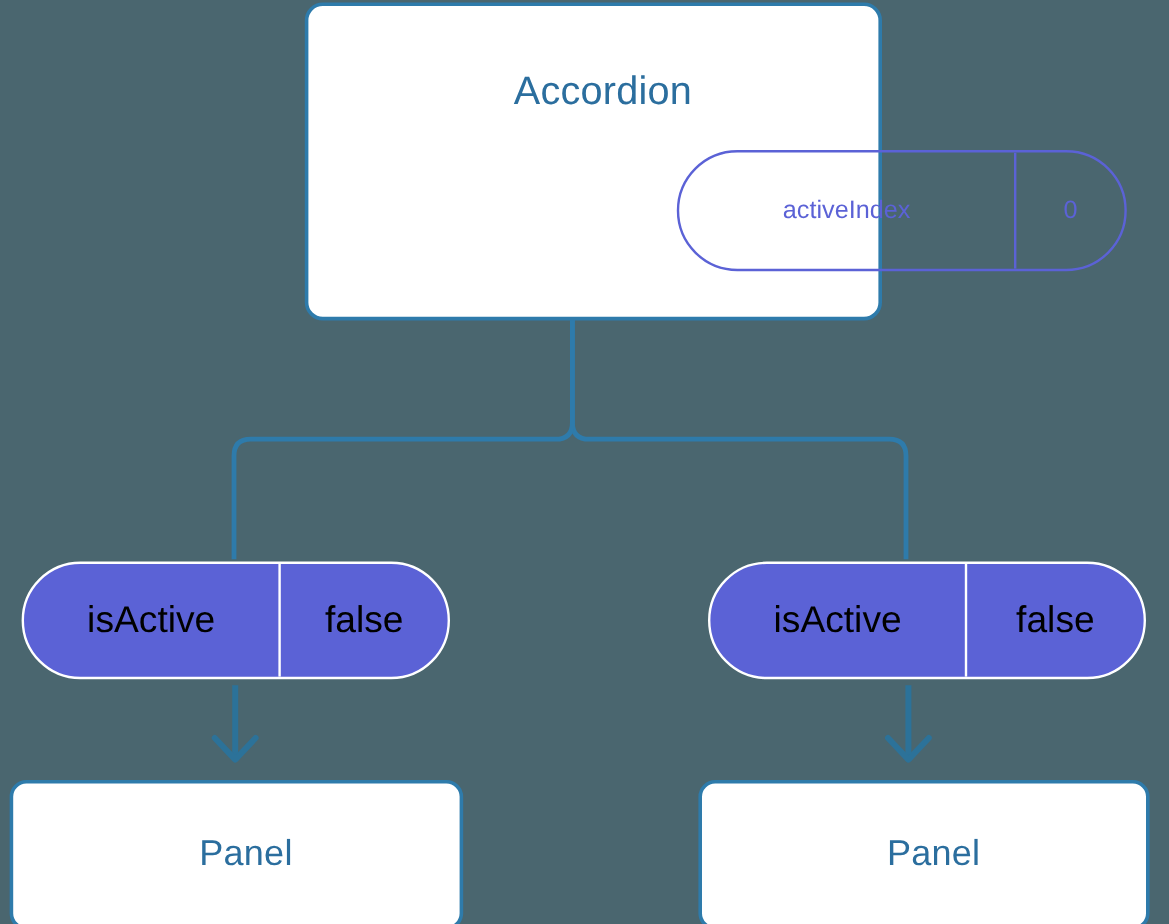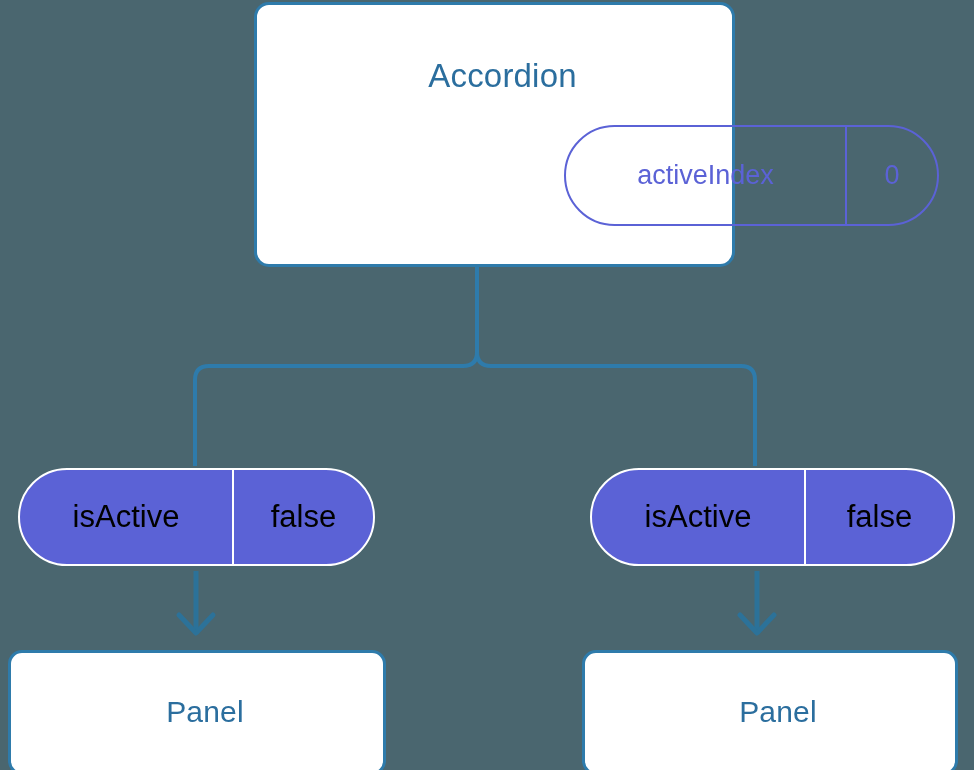--- a/index.html
+++ b/index.html
@@ -119,21 +119,21 @@
   }
   .pill-filled .pill-val {
     border-left: 2px solid #ffffff;
   }
 
   #state-pill {
     left: 307px;
     top: 120px;
     width: 375px;
     height: 101px;
-    font-size: 27px;
+    font-size: 21px;
   }
   #state-pill .pill-key { width: 279px; }
   #state-pill .pill-val { width: 92px; }
 
   #prop-pill-left {
     left: 18px;
     top: 468px;
     width: 357px;
     height: 98px;
     font-size: 31px;

